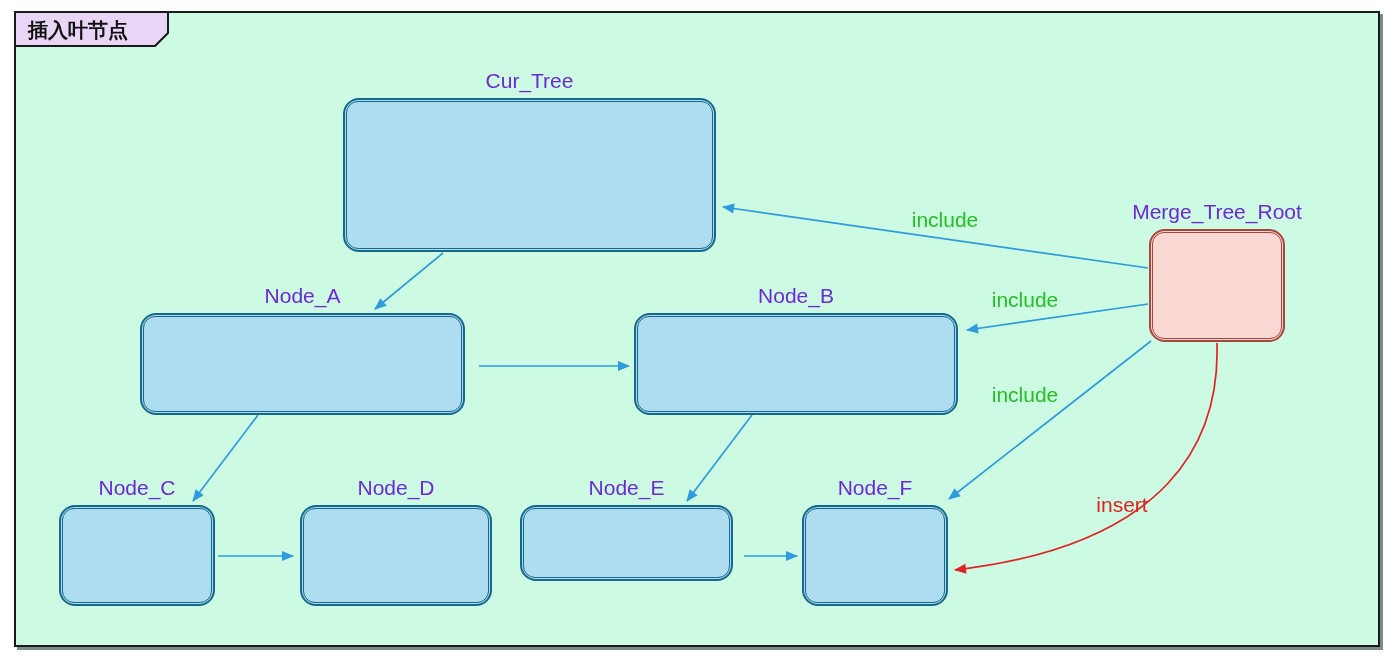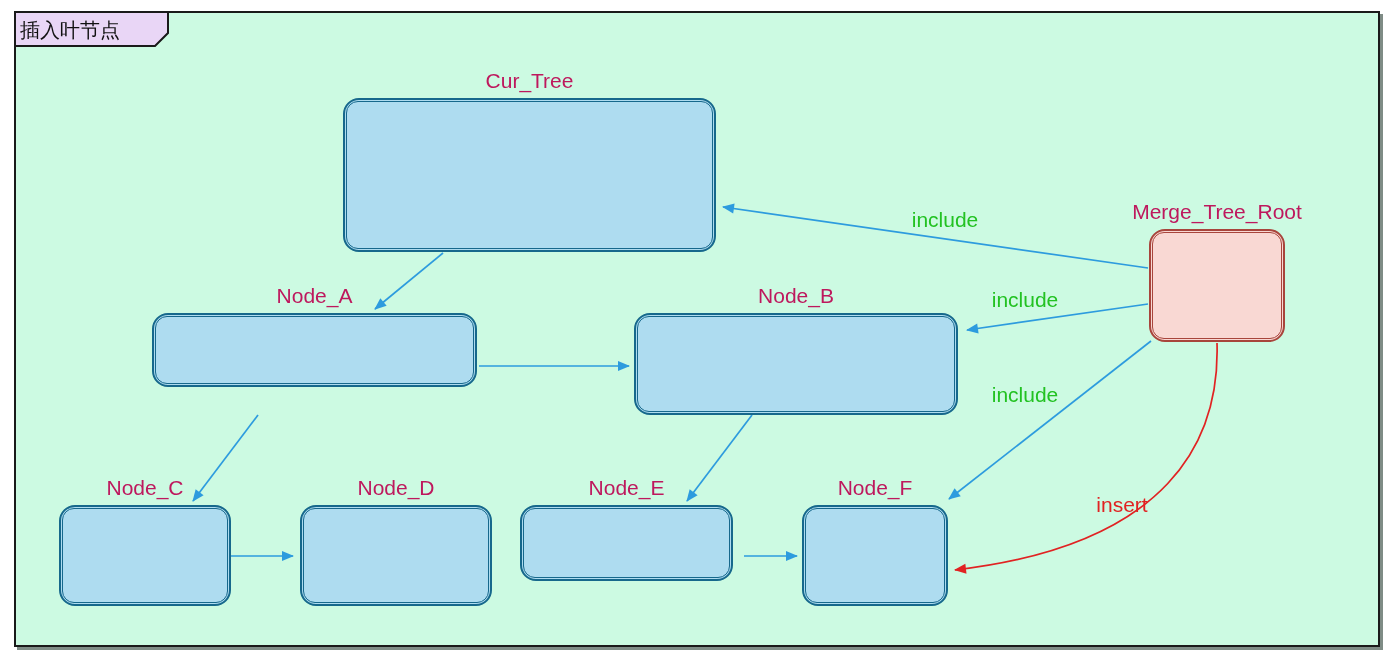--- a/index.html
+++ b/index.html
@@ -48,23 +48,23 @@
     fill: var(--arrow-red, #e12222);
     text-anchor: middle;
   }
   .frame-tab-shape {
     fill: var(--tab-bg, #e9d6f6);
     stroke: var(--frame-border, #1a1a1a);
     stroke-width: 2;
   }
   #frame-title {
     position: absolute;
-    left: 20px; top: 17px;
+    left: 28px; top: 17px;
     font-size: 20px;
-    font-weight: normal;
+    font-weight: bold;
     color: #111111;
     white-space: nowrap;
   }
   .node { position: absolute; }
   .node-box {
     position: absolute;
     inset: 0;
     box-sizing: border-box;
     background: var(--node-fill, #aedcf0);
     border: 2px solid var(--node-border, #16688c);
@@ -83,21 +83,21 @@
   }
   .node.merge .node-box::after {
     border-color: var(--merge-border, #a8453c);
   }
   .node-label {
     position: absolute;
     left: 50%;
     top: -29px;
     transform: translateX(-50%);
     font-size: 21px;
-    color: #be185d;
+    color: #6d28d9;
     white-space: nowrap;
     line-height: 24px;
   }
 </style>
 </head>
 <body>
 
 <div id="stage">
 
   <div id="frame"></div>
@@ -133,31 +133,31 @@
     <text class="edge-label-red" x="1122" y="512">insert</text>
   </svg>
 
   <div id="frame-title">插入叶节点</div>
 
   <div class="node" style="left:343px;top:98px;width:373px;height:154px">
     <div class="node-label">Cur_Tree</div>
     <div class="node-box"></div>
   </div>
 
-  <div class="node" style="left:152px;top:313px;width:325px;height:74px">
+  <div class="node" style="left:140px;top:313px;width:325px;height:102px">
     <div class="node-label">Node_A</div>
     <div class="node-box"></div>
   </div>
 
   <div class="node" style="left:634px;top:313px;width:324px;height:102px">
     <div class="node-label">Node_B</div>
     <div class="node-box"></div>
   </div>
 
-  <div class="node" style="left:59px;top:505px;width:172px;height:101px">
+  <div class="node" style="left:59px;top:505px;width:156px;height:101px">
     <div class="node-label">Node_C</div>
     <div class="node-box"></div>
   </div>
 
   <div class="node" style="left:300px;top:505px;width:192px;height:101px">
     <div class="node-label">Node_D</div>
     <div class="node-box"></div>
   </div>
 
   <div class="node" style="left:520px;top:505px;width:213px;height:76px">

